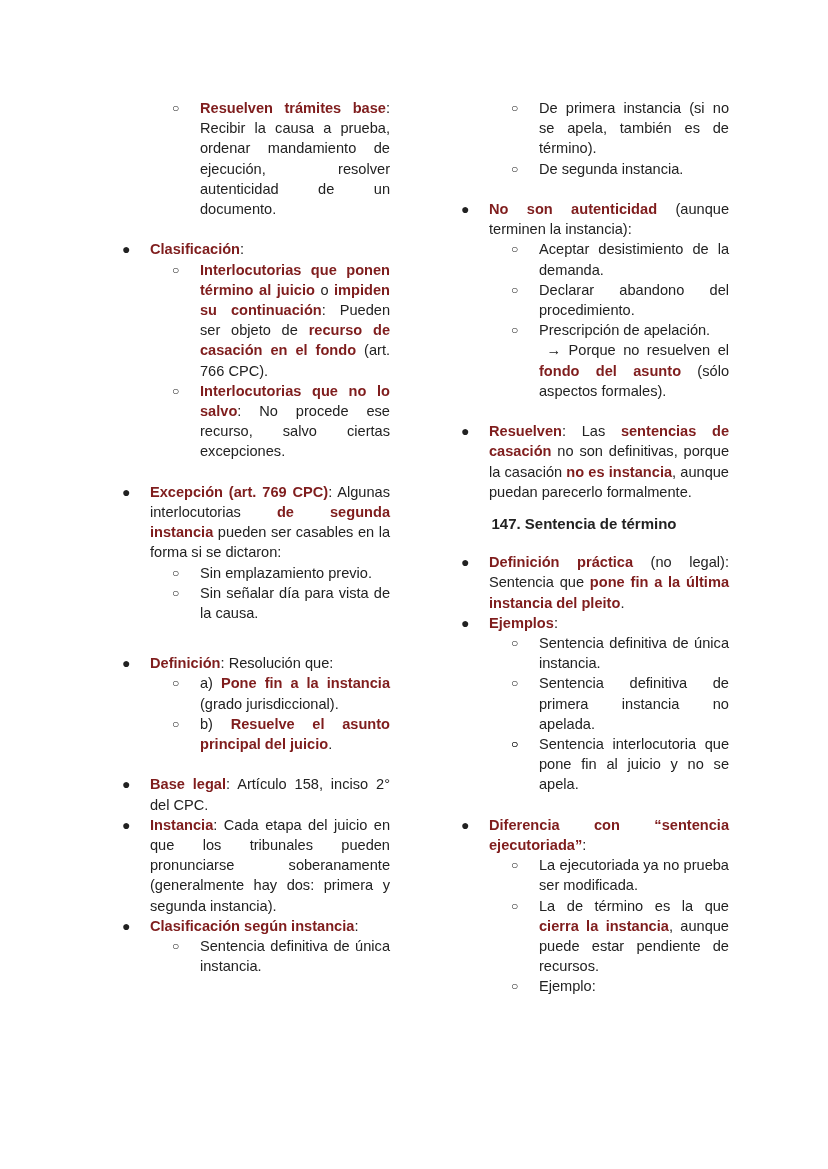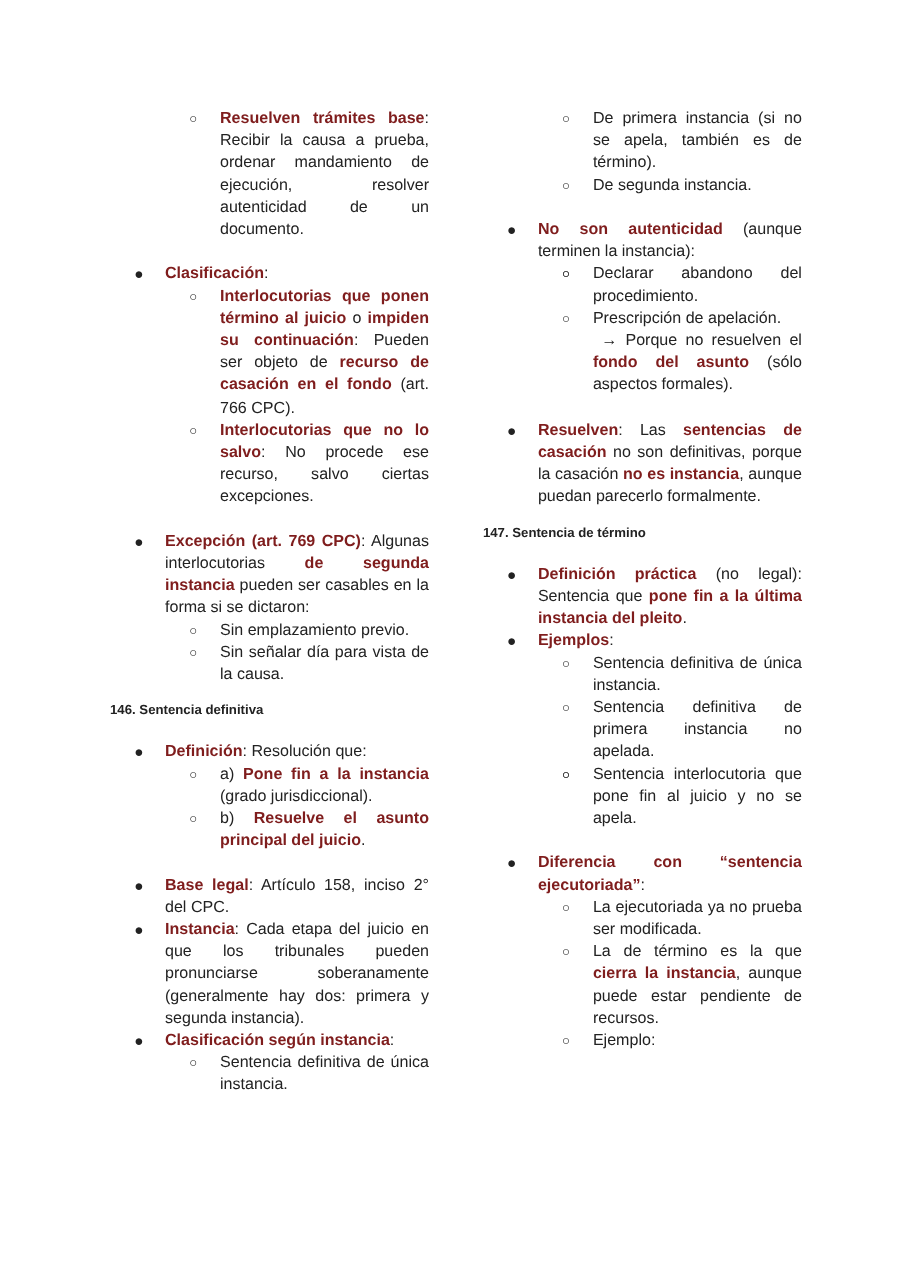--- a/index.html
+++ b/index.html
@@ -16,21 +16,21 @@
   .item { position: relative; }
   .l1 { padding-left: 50px; }
   .l2 { padding-left: 100px; }
   .l1 .bullet, .l2 .bullet {
     position: absolute; top: 0; font-size: 14px; line-height: 20.2px;
   }
   .l1 .bullet { left: 22px; }
   .l2 .bullet { left: 72px; font-size: 12px; }
   .gap { height: 20.2px; }
   .heading {
-    font-weight: bold; font-size: 12px; line-height: 20.2px; margin: 0;
+    font-weight: bold; font-size: 15px; line-height: 20.2px; margin: 0; text-align: center;
   }
   b { font-weight: bold; color: #7f1d1d; }
 </style>
 </head>
 <body>
 
 <div class="col col-left">
 
   <div class="item l2 line">
     <span class="bullet">○</span>
@@ -61,21 +61,20 @@
   <div class="item l2 line">
     <span class="bullet">○</span>
     <span>Sin emplazamiento previo.</span>
   </div>
   <div class="item l2 line">
     <span class="bullet">○</span>
     <span>Sin señalar día para vista de la causa.</span>
   </div>
 
   <div style="height: 12px;"></div>
-  <p class="heading">146. Sentencia definitiva</p>
   <div style="height: 18px;"></div>
 
   <div class="item l1 line">
     <span class="bullet">●</span>
     <b>Definición</b><span>: Resolución que:</span>
   </div>
   <div class="item l2 line">
     <span class="bullet">○</span>
     <span>a) </span><b>Pone fin a la instancia</b><span> (grado jurisdiccional).</span>
   </div>
@@ -116,20 +115,21 @@
   </div>
 
   <div class="gap"></div>
 
   <div class="item l1 line">
     <span class="bullet">●</span>
     <b>No son autenticidad</b><span> (aunque terminen la instancia):</span>
   </div>
   <div class="item l2 line">
     <span class="bullet">○</span>
+    <span>Aceptar desistimiento de la demanda.</span>
   </div>
   <div class="item l2 line">
     <span class="bullet">○</span>
     <span>Declarar abandono del procedimiento.</span>
   </div>
   <div class="item l2 line">
     <span class="bullet">○</span>
     <span>Prescripción de apelación.</span><br>
     &nbsp;<span>→</span><span> Porque no resuelven el </span><b>fondo del asunto</b><span> (sólo aspectos formales).</span>
   </div>

